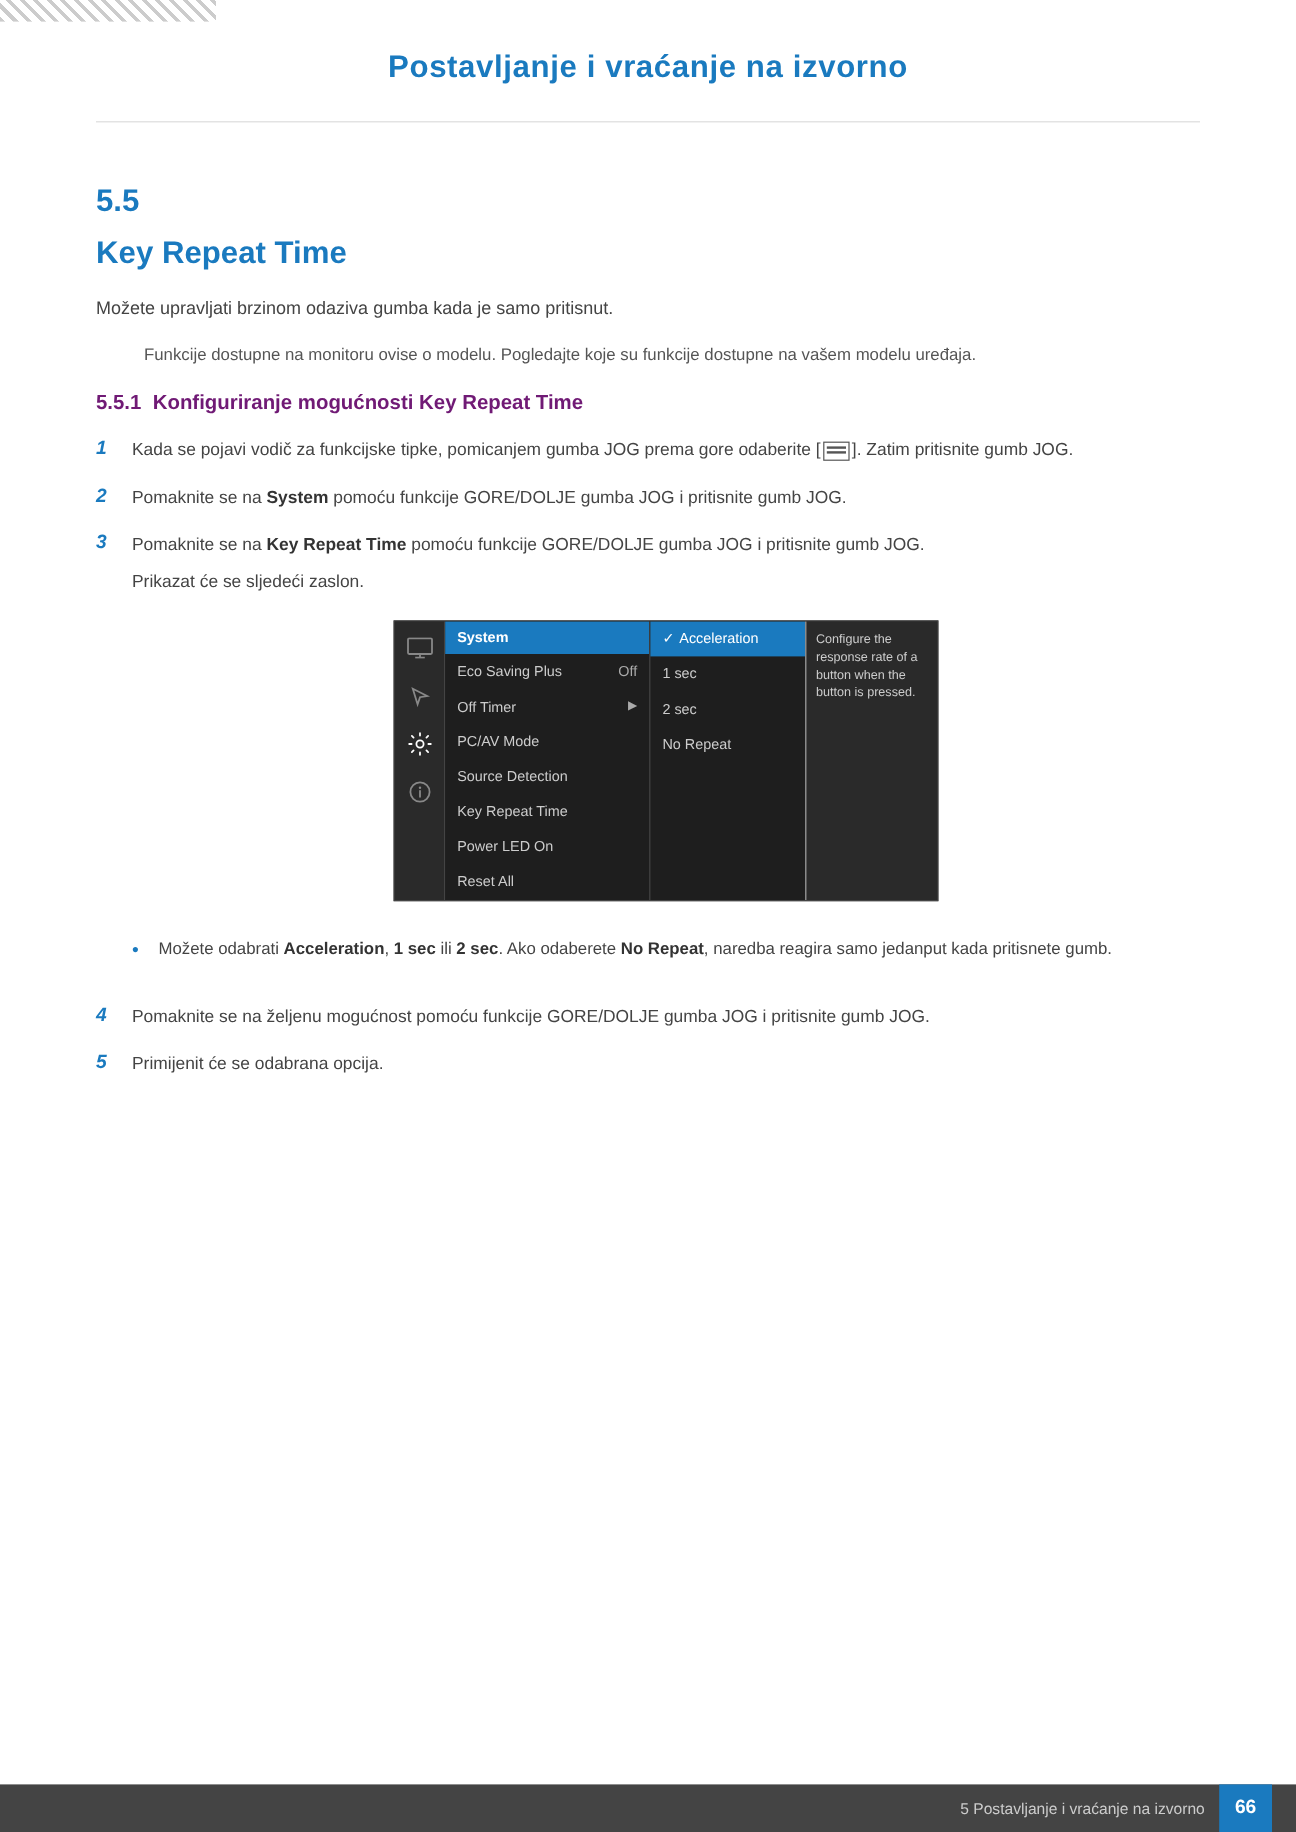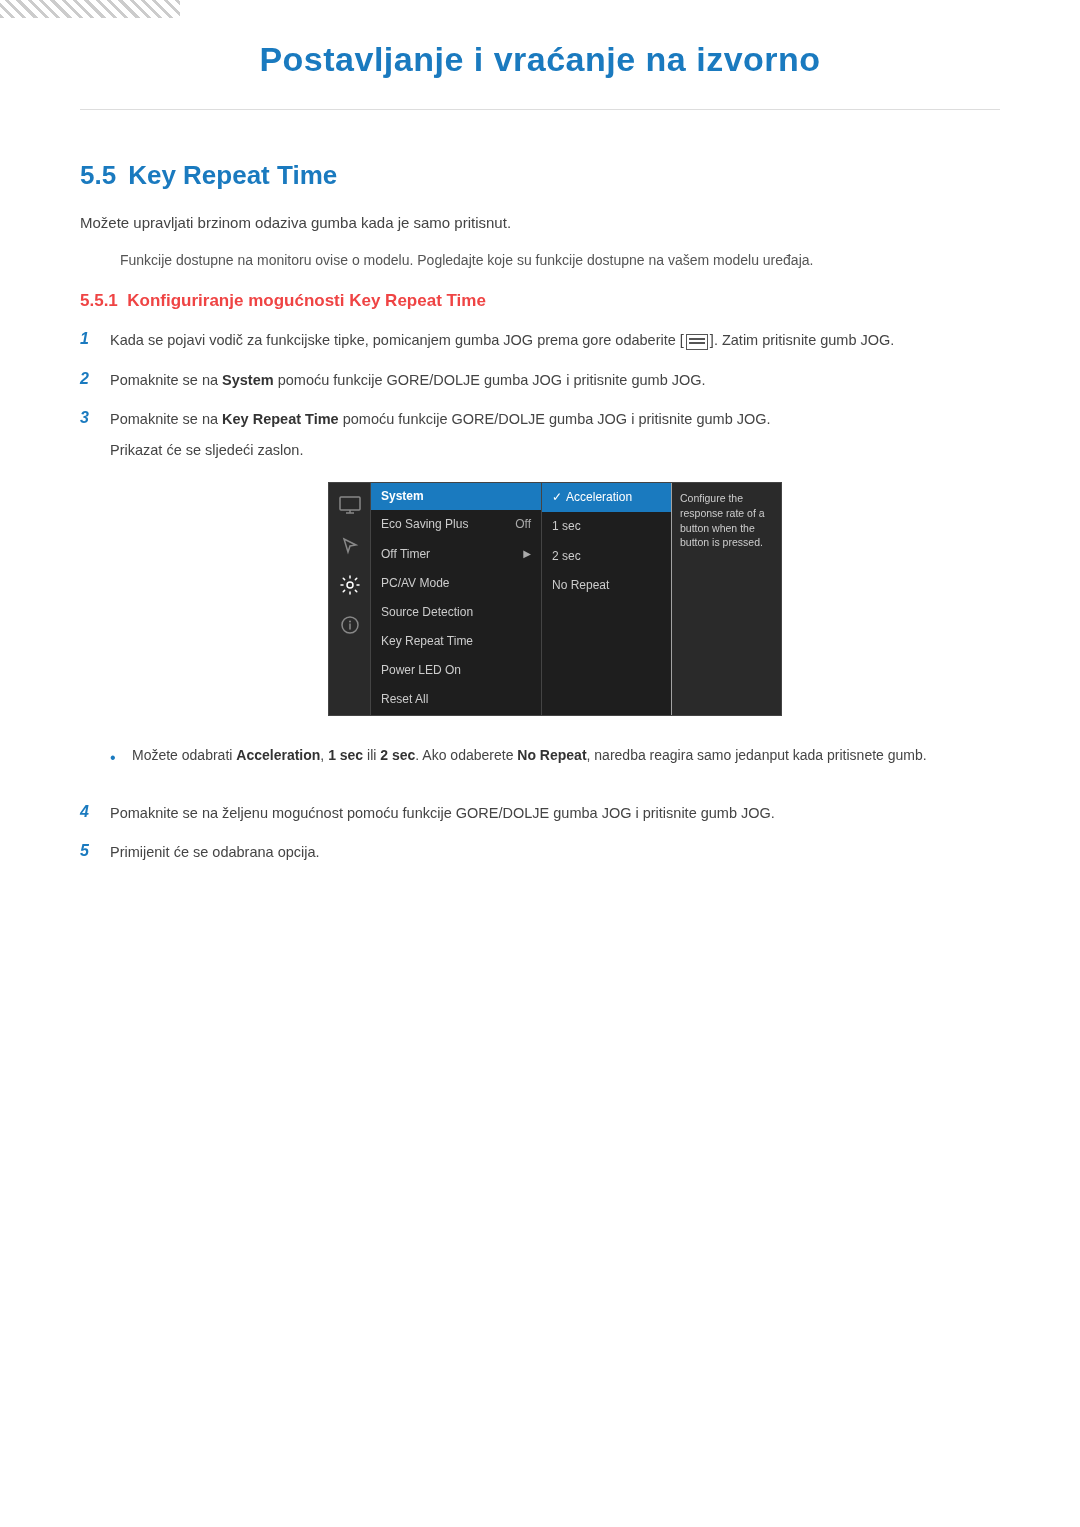--- a/index.html
+++ b/index.html
@@ -38,40 +38,41 @@
     }
 
     
     .page-title {
       text-align: center;
       padding-top: 40px;
       padding-bottom: 30px;
     }
 
     .page-title h1 {
-      font-size: 34px;
+      font-size: 26px;
       font-weight: bold;
       color: #1a7abf;
       letter-spacing: 0.5px;
     }
 
     
     .content {
       padding: 20px 80px 80px 80px;
     }
 
     
     .section-heading {
       font-size: 26px;
       font-weight: bold;
       color: #1a7abf;
       margin-bottom: 20px;
       display: flex;
       align-items: baseline;
       gap: 12px;
+      flex-direction: column;
     }
 
     .section-num {
       font-size: 26px;
       font-weight: bold;
       color: #1a7abf;
     }
 
     
     .body-text {
@@ -86,21 +87,21 @@
       color: #555555;
       line-height: 1.6;
       margin-left: 40px;
       margin-bottom: 20px;
     }
 
     
     .sub-heading {
       font-size: 17px;
       font-weight: bold;
-      color: #ef4444;
+      color: #701a75;
       margin-top: 10px;
       margin-bottom: 18px;
     }
 
     
     .numbered-list {
       list-style: none;
       padding: 0;
       margin: 0;
     }
@@ -479,14 +480,18 @@
         <span class="list-num">5</span>
         <span class="list-content">
           Primijenit će se odabrana opcija.
         </span>
       </li>
 
     </ol>
 
   </div>
 
+  <div class="page-footer">
+    <span class="footer-text">5 Postavljanje i vraćanje na izvorno</span>
+    <div class="footer-page-num">66</div>
+  </div>
 
 </div>
 
 </body></html>

